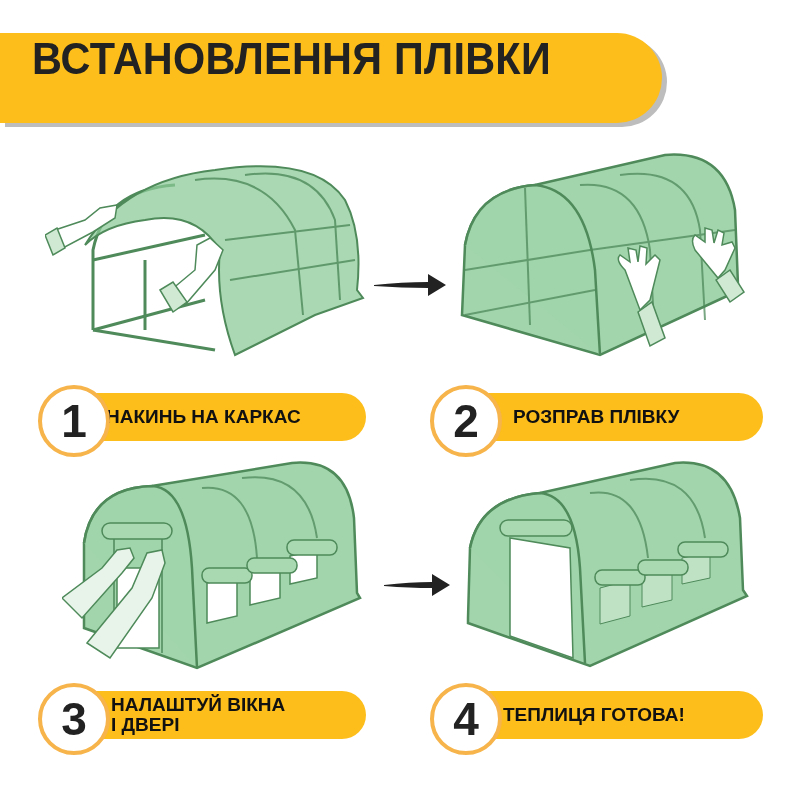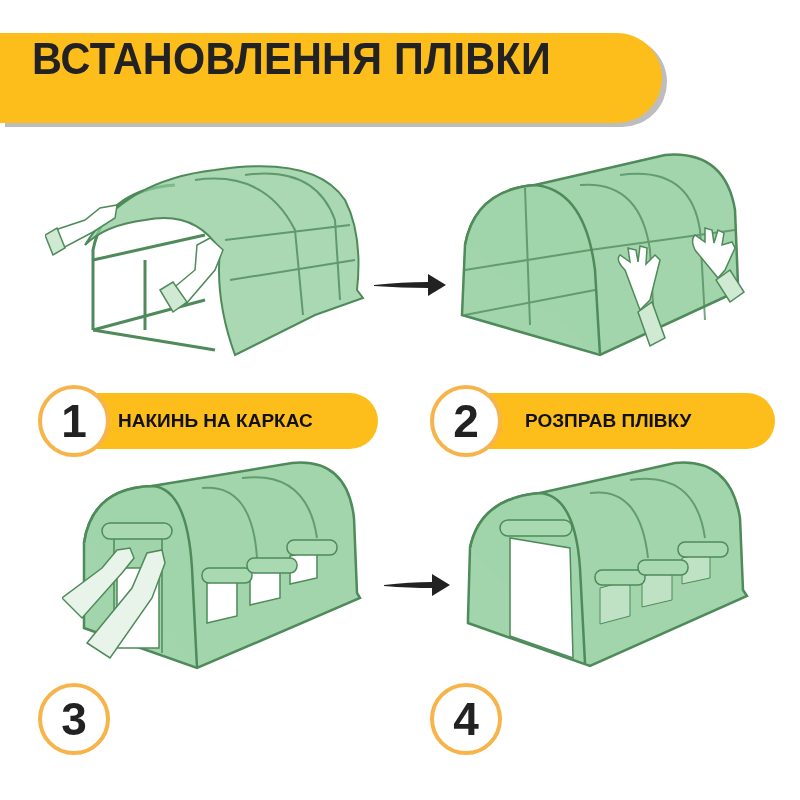--- a/index.html
+++ b/index.html
@@ -1,21 +1,21 @@
 <!DOCTYPE html>
 <html><head>
 <meta charset="utf-8">
 <style>
   html,body{margin:0;padding:0;background:#ffffff;}
   body{width:800px;height:800px;position:relative;overflow:hidden;font-family:"Liberation Sans",sans-serif;}
   .header{position:absolute;left:0;top:33px;width:662px;height:90px;background:#FDBE1B;border-radius:0 46px 46px 0;box-shadow:5px 4px 0 #BDBDBD;display:flex;}
   .header-title{margin-left:32px;font-size:45px;font-weight:bold;color:#222222;letter-spacing:0.3px;transform:scaleX(0.92);transform-origin:left center;white-space:nowrap;}
   .illus{position:absolute;}
   .step{position:absolute;height:70px;}
-  .step-pill{position:absolute;left:40px;top:8px;height:56px;background:#FDBE1B;border-radius:0 30px 30px 0;display:flex;align-items:center;}
+  .step-pill{position:absolute;left:28px;top:8px;height:48px;background:#FDBE1B;border-radius:0 30px 30px 0;display:flex;align-items:center;}
   .step-circle{position:absolute;left:0;top:0;width:64px;height:64px;border-radius:50%;background:#ffffff;border:4px solid #F6B44A;display:flex;align-items:center;justify-content:center;z-index:2;}
   .step-num{font-size:46px;font-weight:bold;color:#222222;}
   .step-label{font-size:19px;font-weight:bold;color:#111111;line-height:20px;white-space:pre-line;}
   .arrow{position:absolute;}
 </style>
 </head>
 <body>
 
 <div class="header">
   <div class="header-title">ВСТАНОВЛЕННЯ ПЛІВКИ</div>
@@ -142,19 +142,26 @@
     <rect x="145" y="112" width="50" height="15" rx="7"></rect>
     <rect x="188" y="102" width="50" height="15" rx="7"></rect>
     <rect x="228" y="84" width="50" height="15" rx="7"></rect>
   </g>
 </svg>
 
 <div class="step" style="left:38px;top:683px;width:345px;">
   <div class="step-circle">
       <span class="step-num">3</span>
     </div>
+  <div class="step-pill" style="width:300px;">
+    <span class="step-label" style="margin-left:45px;">НАЛАШТУЙ ВІКНА
+І ДВЕРІ</span>
+  </div>
 </div>
 
 <div class="step" style="left:430px;top:683px;width:345px;">
   <div class="step-circle">
       <span class="step-num">4</span>
     </div>
+  <div class="step-pill" style="width:305px;">
+    <span class="step-label" style="margin-left:45px;">ТЕПЛИЦЯ ГОТОВА!</span>
+  </div>
 </div>
 
 </body></html>

